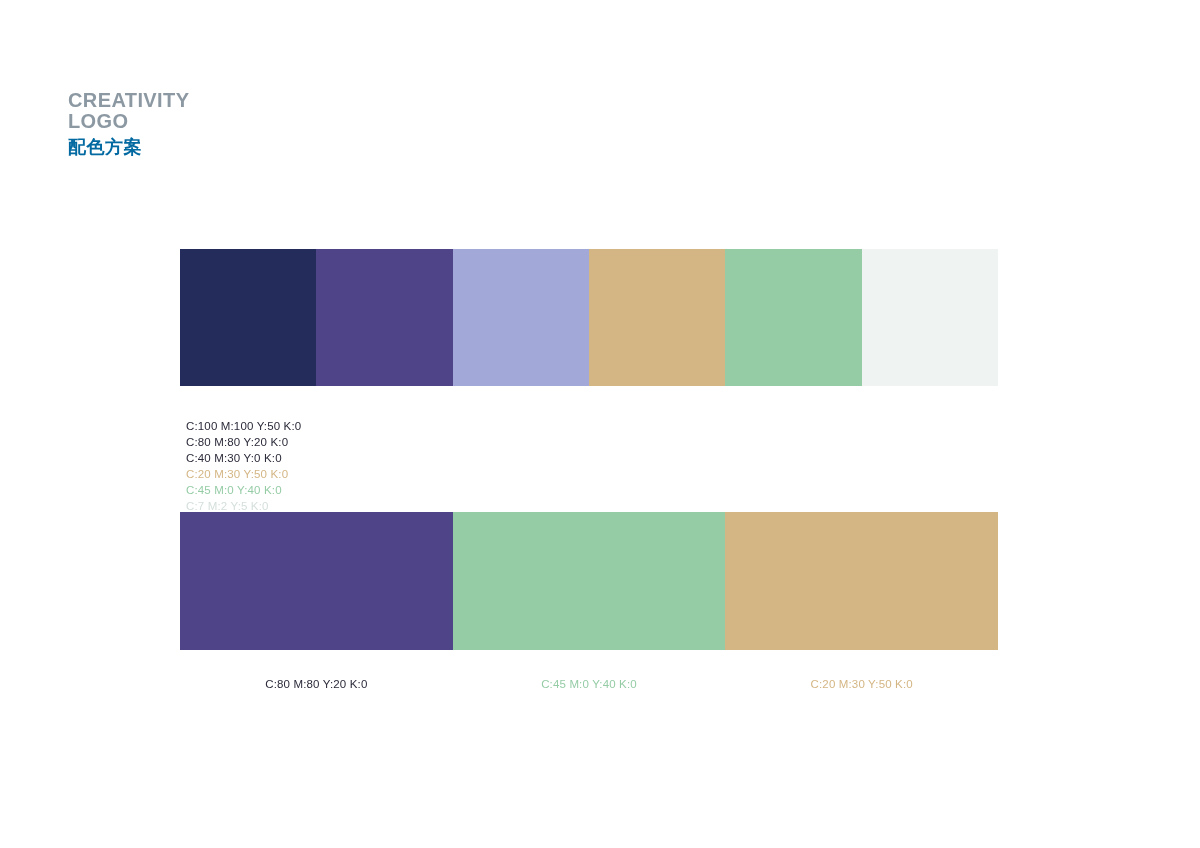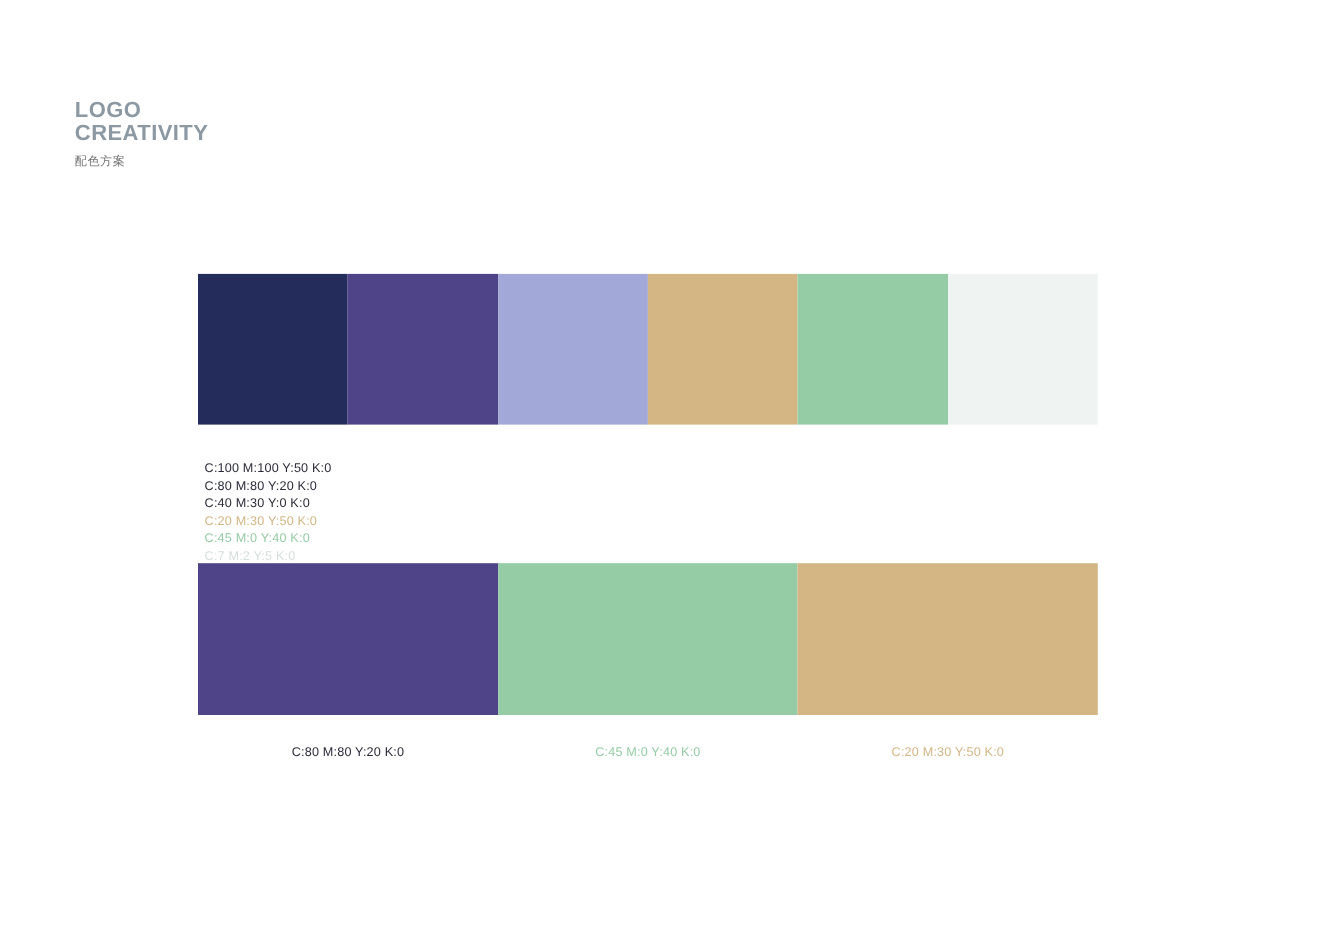--- a/index.html
+++ b/index.html
@@ -27,25 +27,25 @@
   .logo-line {
     font-size: 20px;
     font-weight: bold;
     letter-spacing: 0.4px;
     line-height: 21px;
     color: #8c99a3;
     font-family: "Liberation Sans", "DejaVu Sans", sans-serif;
   }
   .logo-sub {
     margin-top: 7px;
-    font-size: 11px;
-    font-weight: normal;
+    font-size: 18px;
+    font-weight: bold;
     line-height: 15px;
     letter-spacing: 0.5px;
-    color: #737373;
+    color: #0369a1;
     font-family: "DejaVu Sans", "Liberation Sans", sans-serif;
   }
 
   
   .palette-row {
     position: absolute;
     display: flex;
     flex-direction: row;
   }
   #palette-row-primary {
@@ -96,22 +96,22 @@
     box-sizing: border-box;
   }
   #labels-row-secondary .swatch-label {
     text-align: center;
   }
 </style>
 </head>
 <body>
 
 <div id="header">
+  <div class="logo-line">CREATIVITY</div>
   <div class="logo-line">LOGO</div>
-  <div class="logo-line">CREATIVITY</div>
   <div class="logo-sub">配色方案</div>
 </div>
 
 <div class="palette-row" id="palette-row-primary">
     <div class="swatch" style="background-color: rgb(36, 44, 92);"></div>
     <div class="swatch" style="background-color: rgb(79, 68, 136);"></div>
     <div class="swatch" style="background-color: rgb(162, 168, 216);"></div>
     <div class="swatch" style="background-color: rgb(212, 182, 132);"></div>
     <div class="swatch" style="background-color: rgb(149, 204, 166);"></div>
     <div class="swatch" style="background-color: rgb(239, 244, 242);"></div>

